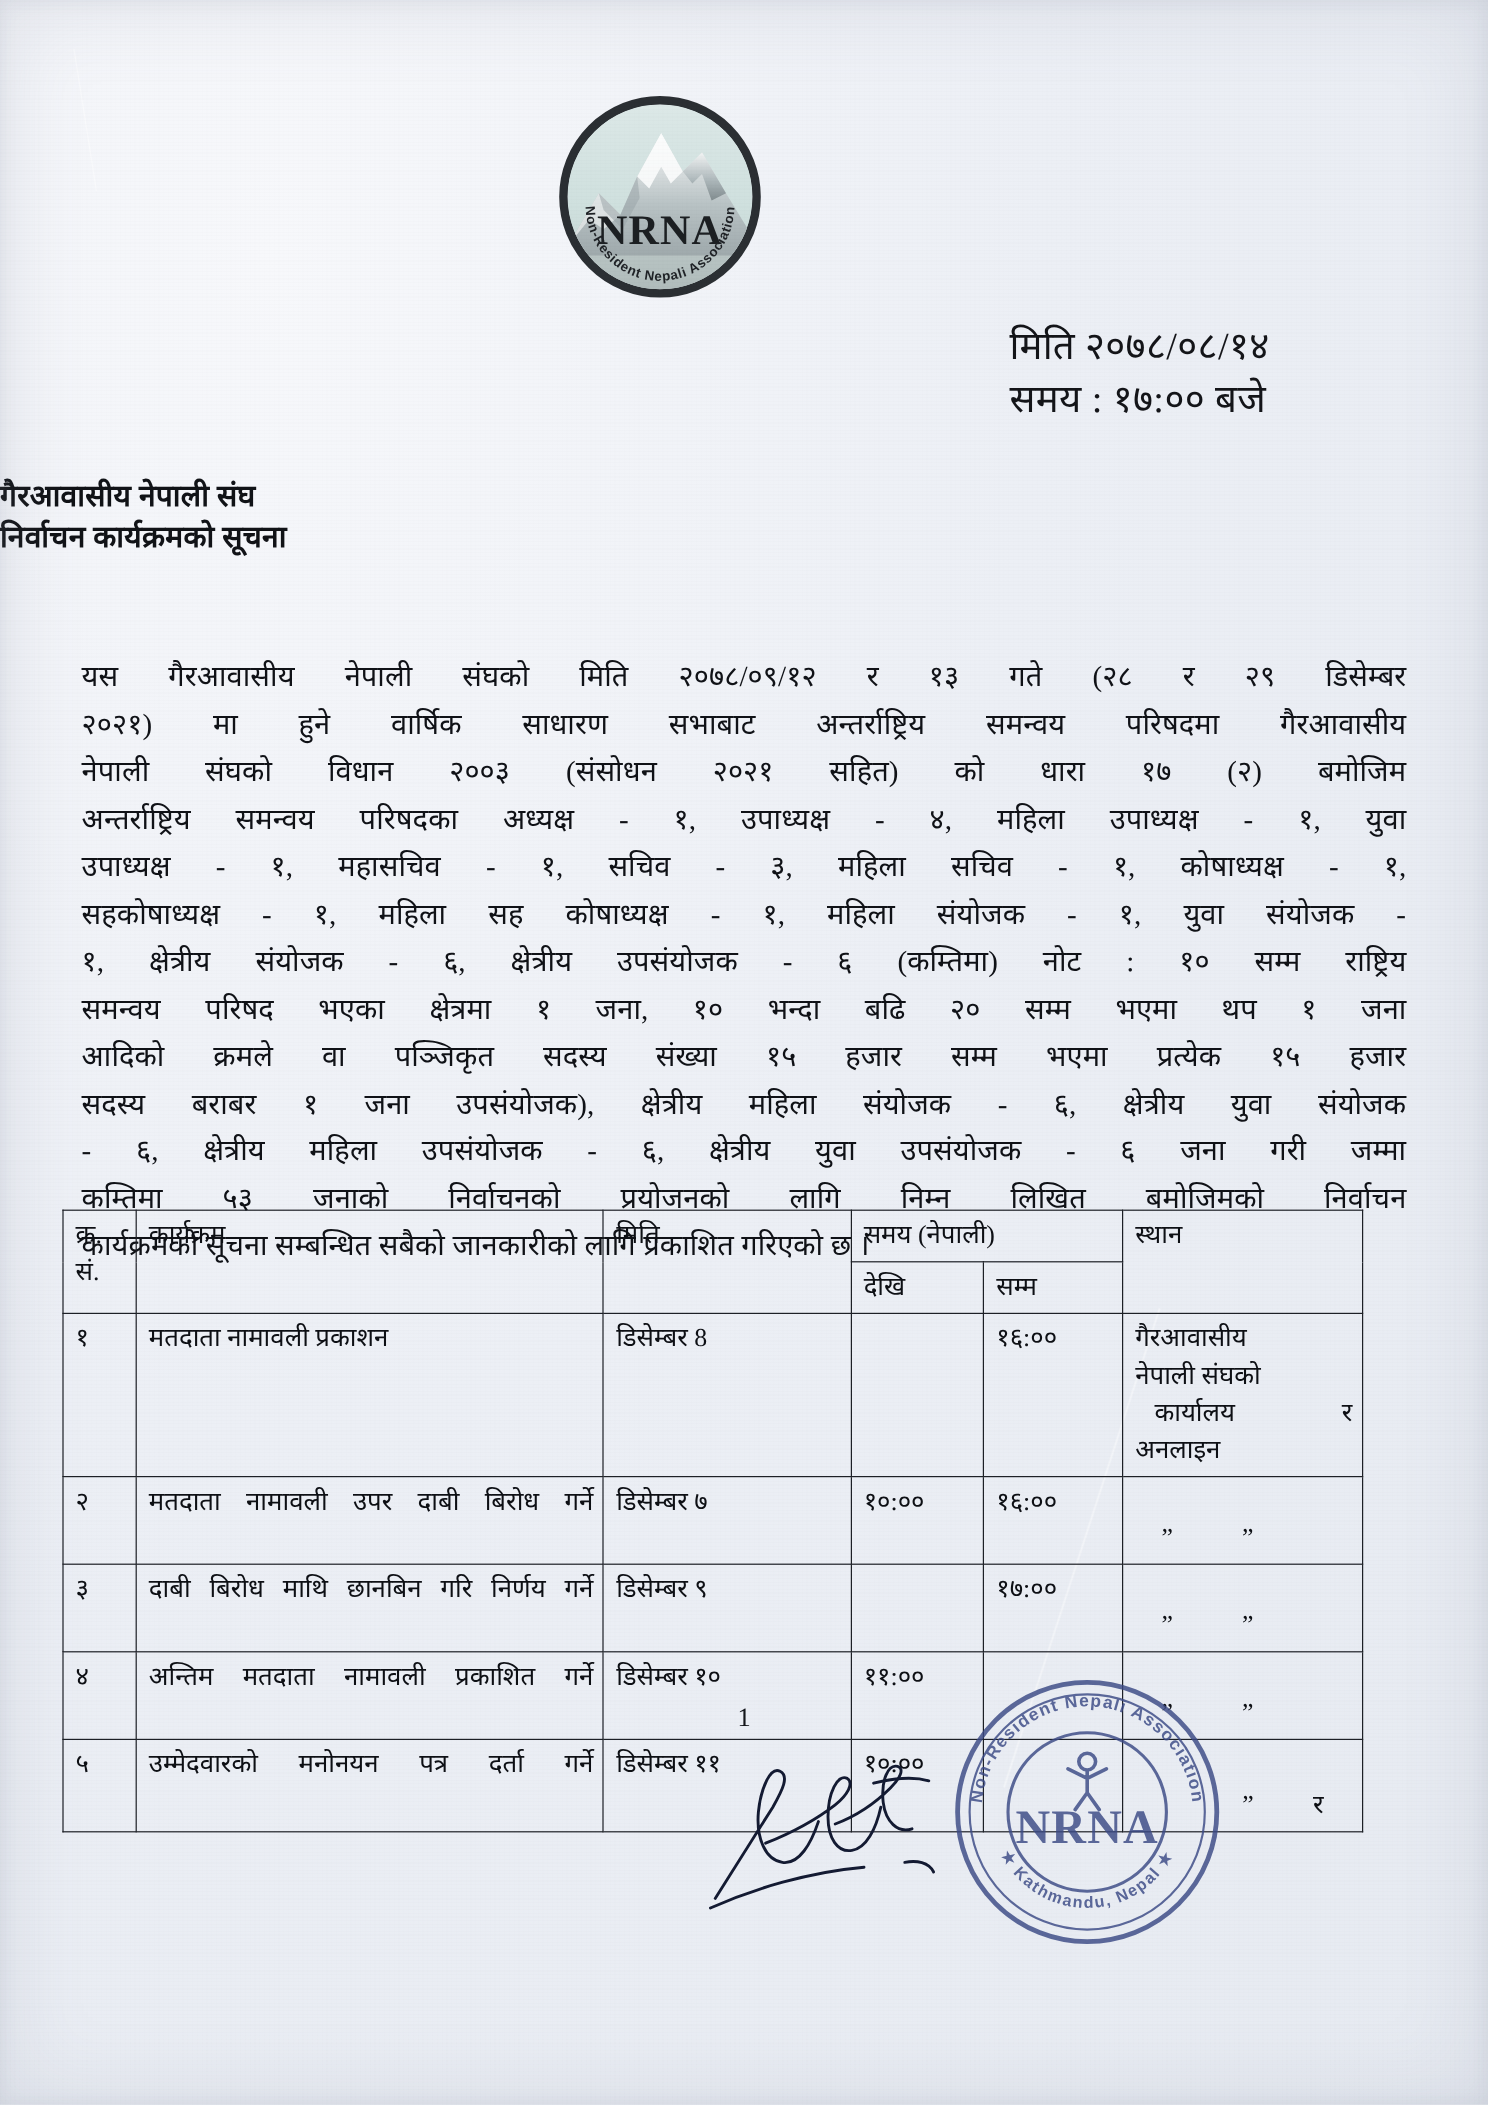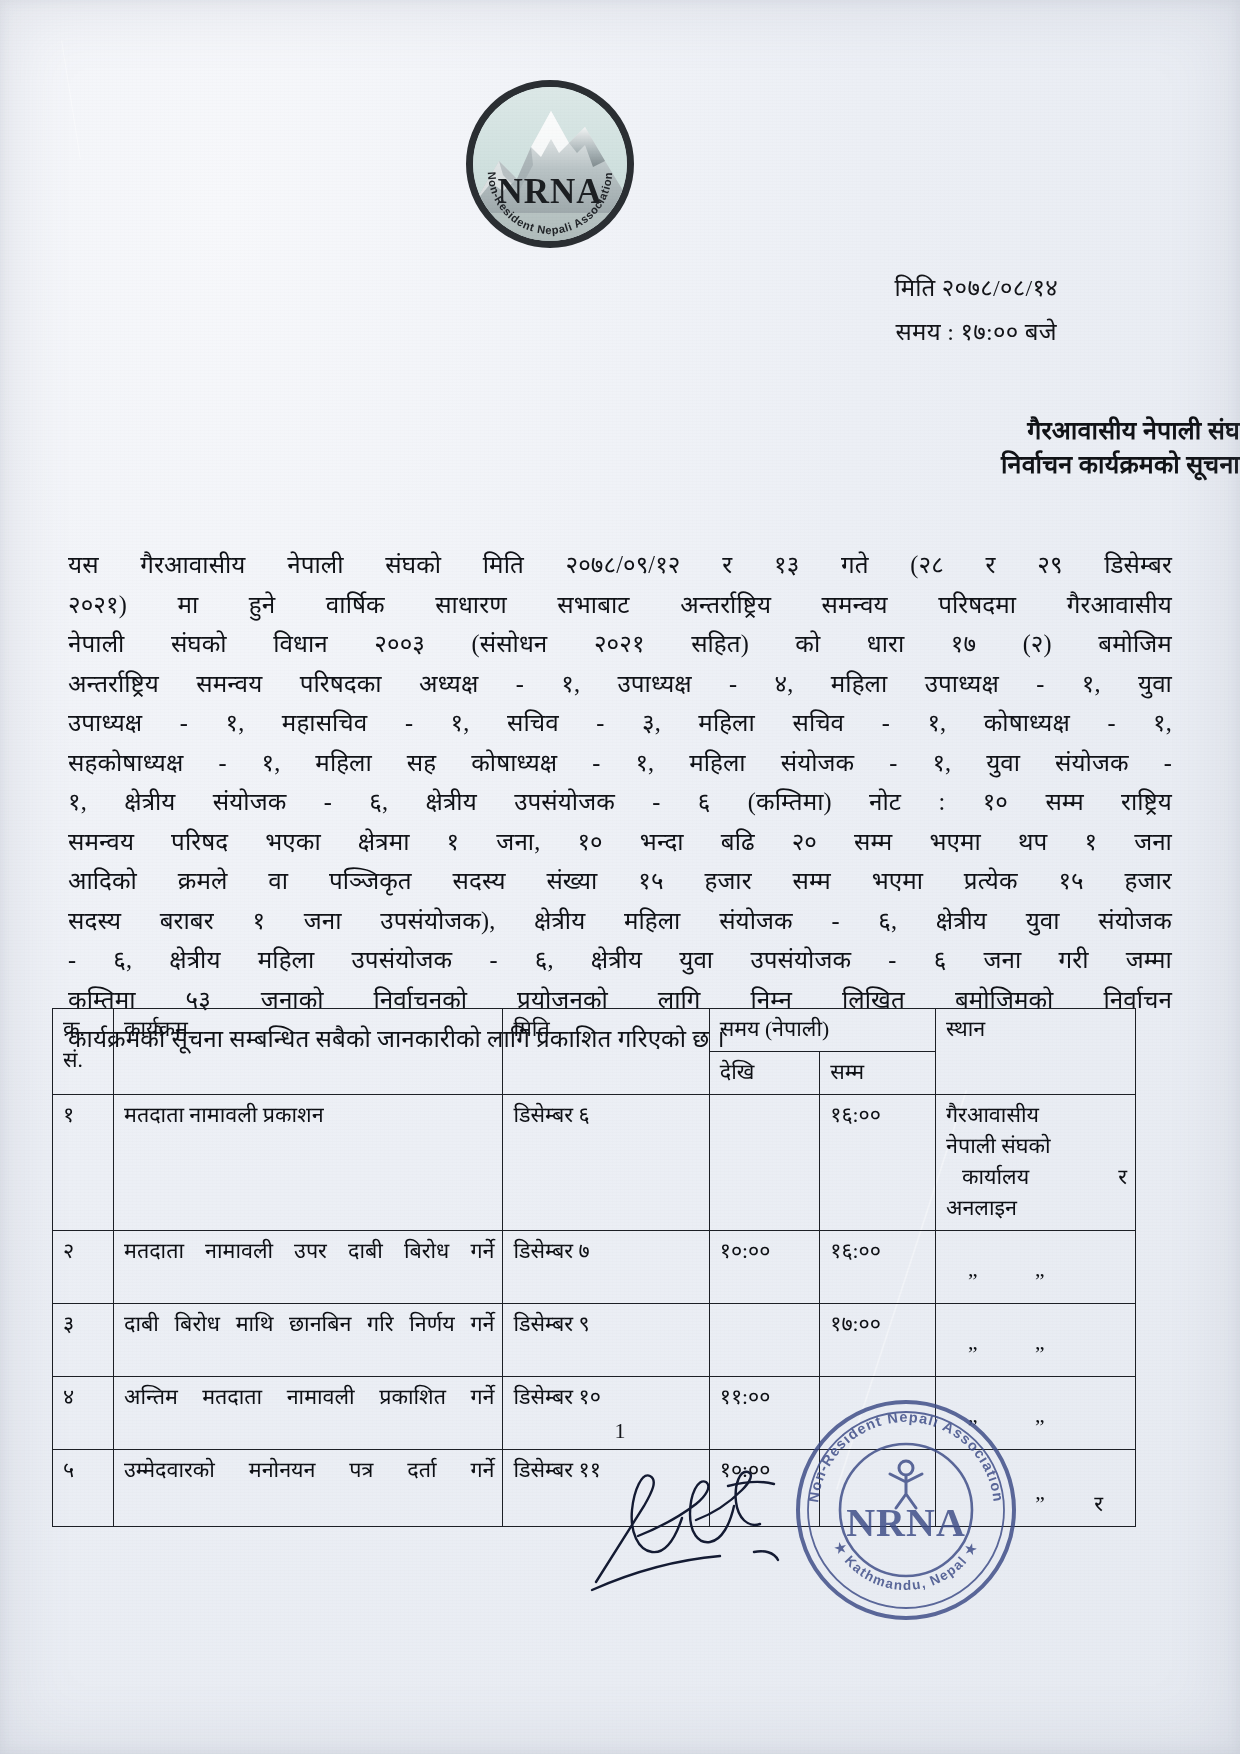--- a/index.html
+++ b/index.html
@@ -76,34 +76,34 @@
     color: #1c1f22;
     z-index: 4;
   }
   .arc-svg { position: absolute; left: 0; top: 0; z-index: 5; }
 
   
   .meta {
     position: absolute;
     right: 182px;
     top: 266px;
-    text-align: center;
-    font-size: 24px;
+    text-align: left;
+    font-size: 32px;
     line-height: 44px;
     color: #141519;
     letter-spacing: .3px;
   }
   .meta div { white-space: nowrap; }
 
   
   .titles {
     position: absolute;
     left: 0; right: 0;
-    top: 414px;
-    text-align: right;
+    top: 398px;
+    text-align: left;
     font-size: 25px;
     font-weight: 700;
     line-height: 34px;
     color: #111317;
     letter-spacing: .2px;
   }
 
   
   .body-text {
     position: absolute;
@@ -474,21 +474,21 @@
       </tr>
       <tr>
         <th>देखि</th>
         <th>सम्म</th>
       </tr>
     </thead>
     <tbody>
         <tr class="row-tall">
           <td>१</td>
           <td>मतदाता नामावली प्रकाशन</td>
-          <td>डिसेम्बर ६</td>
+          <td>डिसेम्बर 8</td>
           <td></td>
           <td>१६:००</td>
           <td>
             <div>गैरआवासीय</div>
             <div>नेपाली संघको</div>
             <div class="place-just">कार्यालय र</div>
             <div>अनलाइन</div>
           </td>
         </tr>
         <tr>

